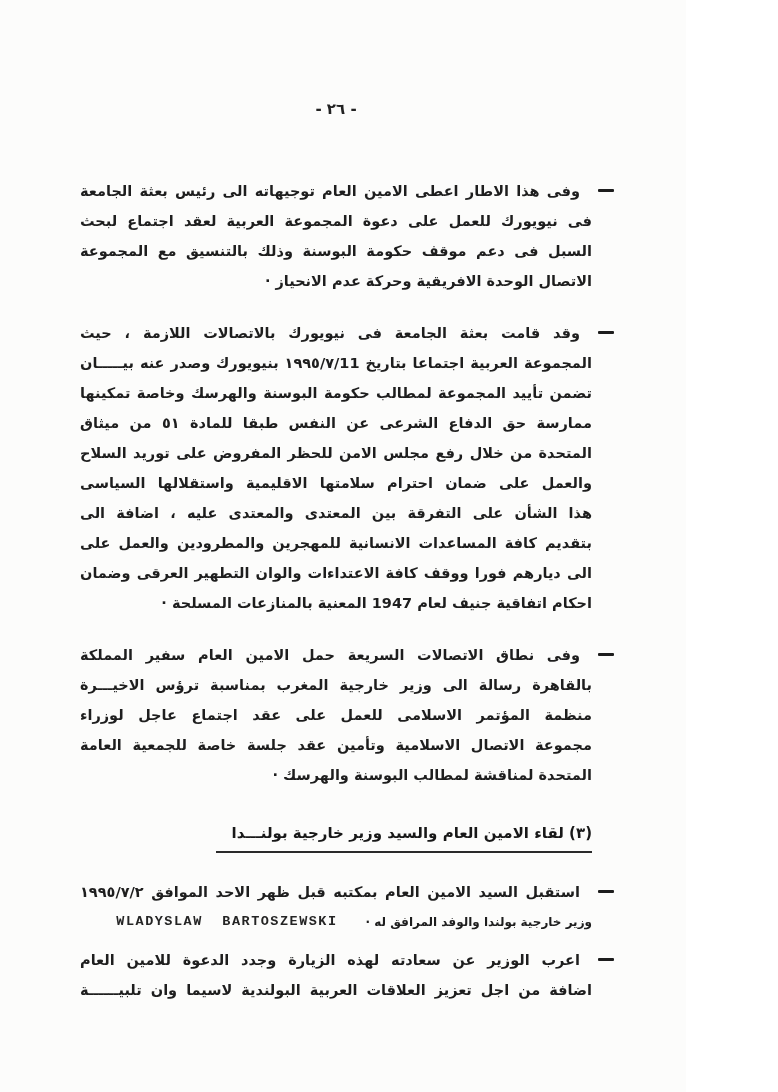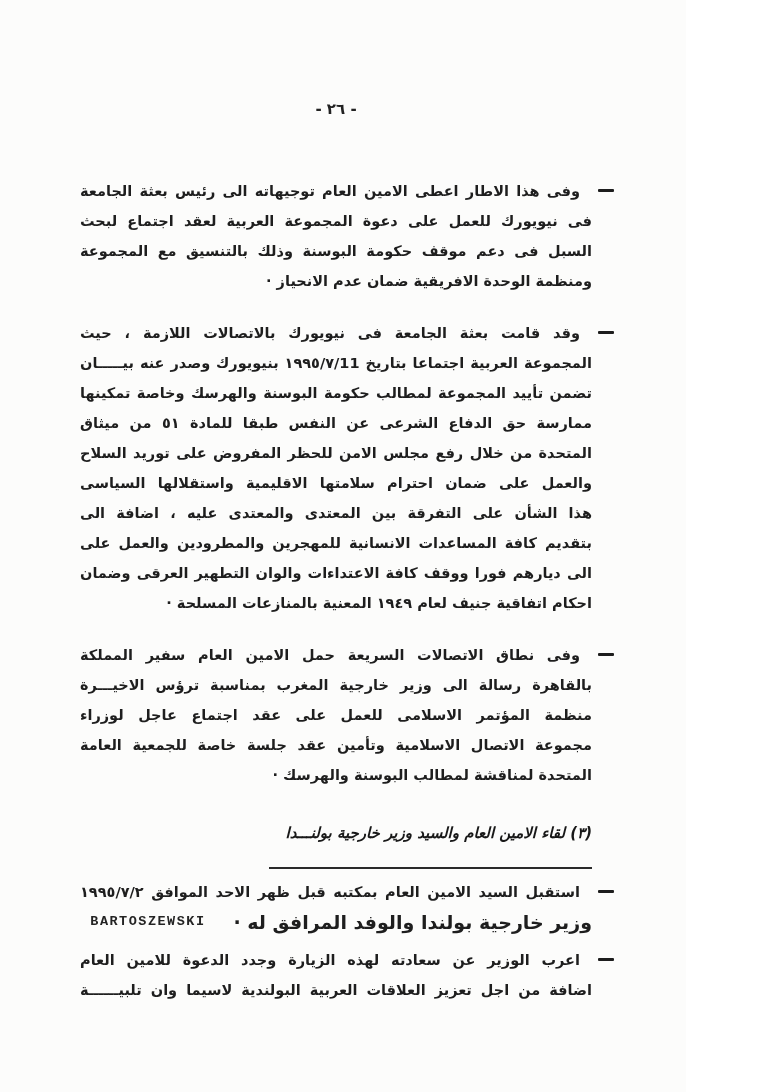--- a/index.html
+++ b/index.html
@@ -72,36 +72,35 @@
   }
   .heading-para {
     text-align: right;
     height: 36px;
   }
   .heading-text {
     display: inline-block;
     font-size: 15px;
     font-weight: 700;
     line-height: 24px;
-    padding-bottom: 22px;
+    padding-bottom: 6px;
     padding-left: 16px;
     border-bottom: 2px solid #2a2a2a;
     color: #181818;
-    font-style: italic;
   }
   .mixed {
     display: flex;
     direction: rtl;
     align-items: center;
     gap: 28px;
     overflow: hidden;
     height: 30px;
   }
   .mixed .ar {
-    font-size: 19px;
+    font-size: 12px;
     font-weight: 700;
     line-height: 30px;
     white-space: nowrap;
   }
   .mixed .latin {
     direction: ltr;
     font-family: "Liberation Mono", "DejaVu Sans Mono", monospace;
     font-size: 13.5px;
     font-weight: 700;
     letter-spacing: 1.5px;
@@ -115,34 +114,34 @@
 
 <div class="sheet">
   <div class="page-number">- ٢٦ -</div>
 
   <div class="doc-body">
       <div class="para p1 bulleted">
         <span class="dash"></span>
         <div class="line just first">وفى هذا الاطار اعطى الامين العام توجيهاته الى رئيس بعثة الجامعة لدى الأمم المتحدة</div>
         <div class="line just">فى نيويورك للعمل على دعوة المجموعة العربية لعقد اجتماع لبحث افضـــل</div>
         <div class="line just">السبل فى دعم موقف حكومة البوسنة وذلك بالتنسيق مع المجموعة الاسلاميـــة</div>
-        <div class="line">ومنظمة الوحدة الافريقية ضمان عدم الانحياز ·</div>
+        <div class="line">الاتصال الوحدة الافريقية وحركة عدم الانحياز ·</div>
       </div>
       <div class="para p2 bulleted">
         <span class="dash"></span>
         <div class="line just first">وقد قامت بعثة الجامعة فى نيويورك بالاتصالات اللازمة ، حيث عقـــــــدت</div>
         <div class="line just">المجموعة العربية اجتماعا بتاريخ ١٩٩٥/٧/11 بنيويورك وصدر عنه بيـــــان</div>
         <div class="line just">تضمن تأييد المجموعة لمطالب حكومة البوسنة والهرسك وخاصة تمكينها من</div>
         <div class="line just">ممارسة حق الدفاع الشرعى عن النفس طبقا للمادة ٥١ من ميثاق الأمـــــــم</div>
         <div class="line just">المتحدة من خلال رفع مجلس الامن للحظر المفروض على توريد السلاح لهـــا</div>
         <div class="line just">والعمل على ضمان احترام سلامتها الاقليمية واستقلالها السياسى والعمل فى</div>
         <div class="line just">هذا الشأن على التفرقة بين المعتدى والمعتدى عليه ، اضافة الى المطالبـــة</div>
         <div class="line just">بتقديم كافة المساعدات الانسانية للمهجرين والمطرودين والعمل على عودتهم</div>
         <div class="line just">الى ديارهم فورا ووقف كافة الاعتداءات والوان التطهير العرقى وضمان احترام</div>
-        <div class="line">احكام اتفاقية جنيف لعام ١٩٤٩ المعنية بالمنازعات المسلحة ·</div>
+        <div class="line">احكام اتفاقية جنيف لعام 1947 المعنية بالمنازعات المسلحة ·</div>
       </div>
       <div class="para p3 bulleted">
         <span class="dash"></span>
         <div class="line just first">وفى نطاق الاتصالات السريعة حمل الامين العام سفير المملكة المغربيـــــــة</div>
         <div class="line just">بالقاهرة رسالة الى وزير خارجية المغرب بمناسبة ترؤس الاخيـــرة لـــدورة</div>
         <div class="line just">منظمة المؤتمر الاسلامى للعمل على عقد اجتماع عاجل لوزراء خارجيـــــــة</div>
         <div class="line just">مجموعة الاتصال الاسلامية وتأمين عقد جلسة خاصة للجمعية العامة للامـــم</div>
         <div class="line">المتحدة لمناقشة لمطالب البوسنة والهرسك ·</div>
       </div>
       <div class="para p4 heading-para"><span class="heading-text">(٣) لقاء الامين العام والسيد وزير خارجية بولنـــدا</span></div>

